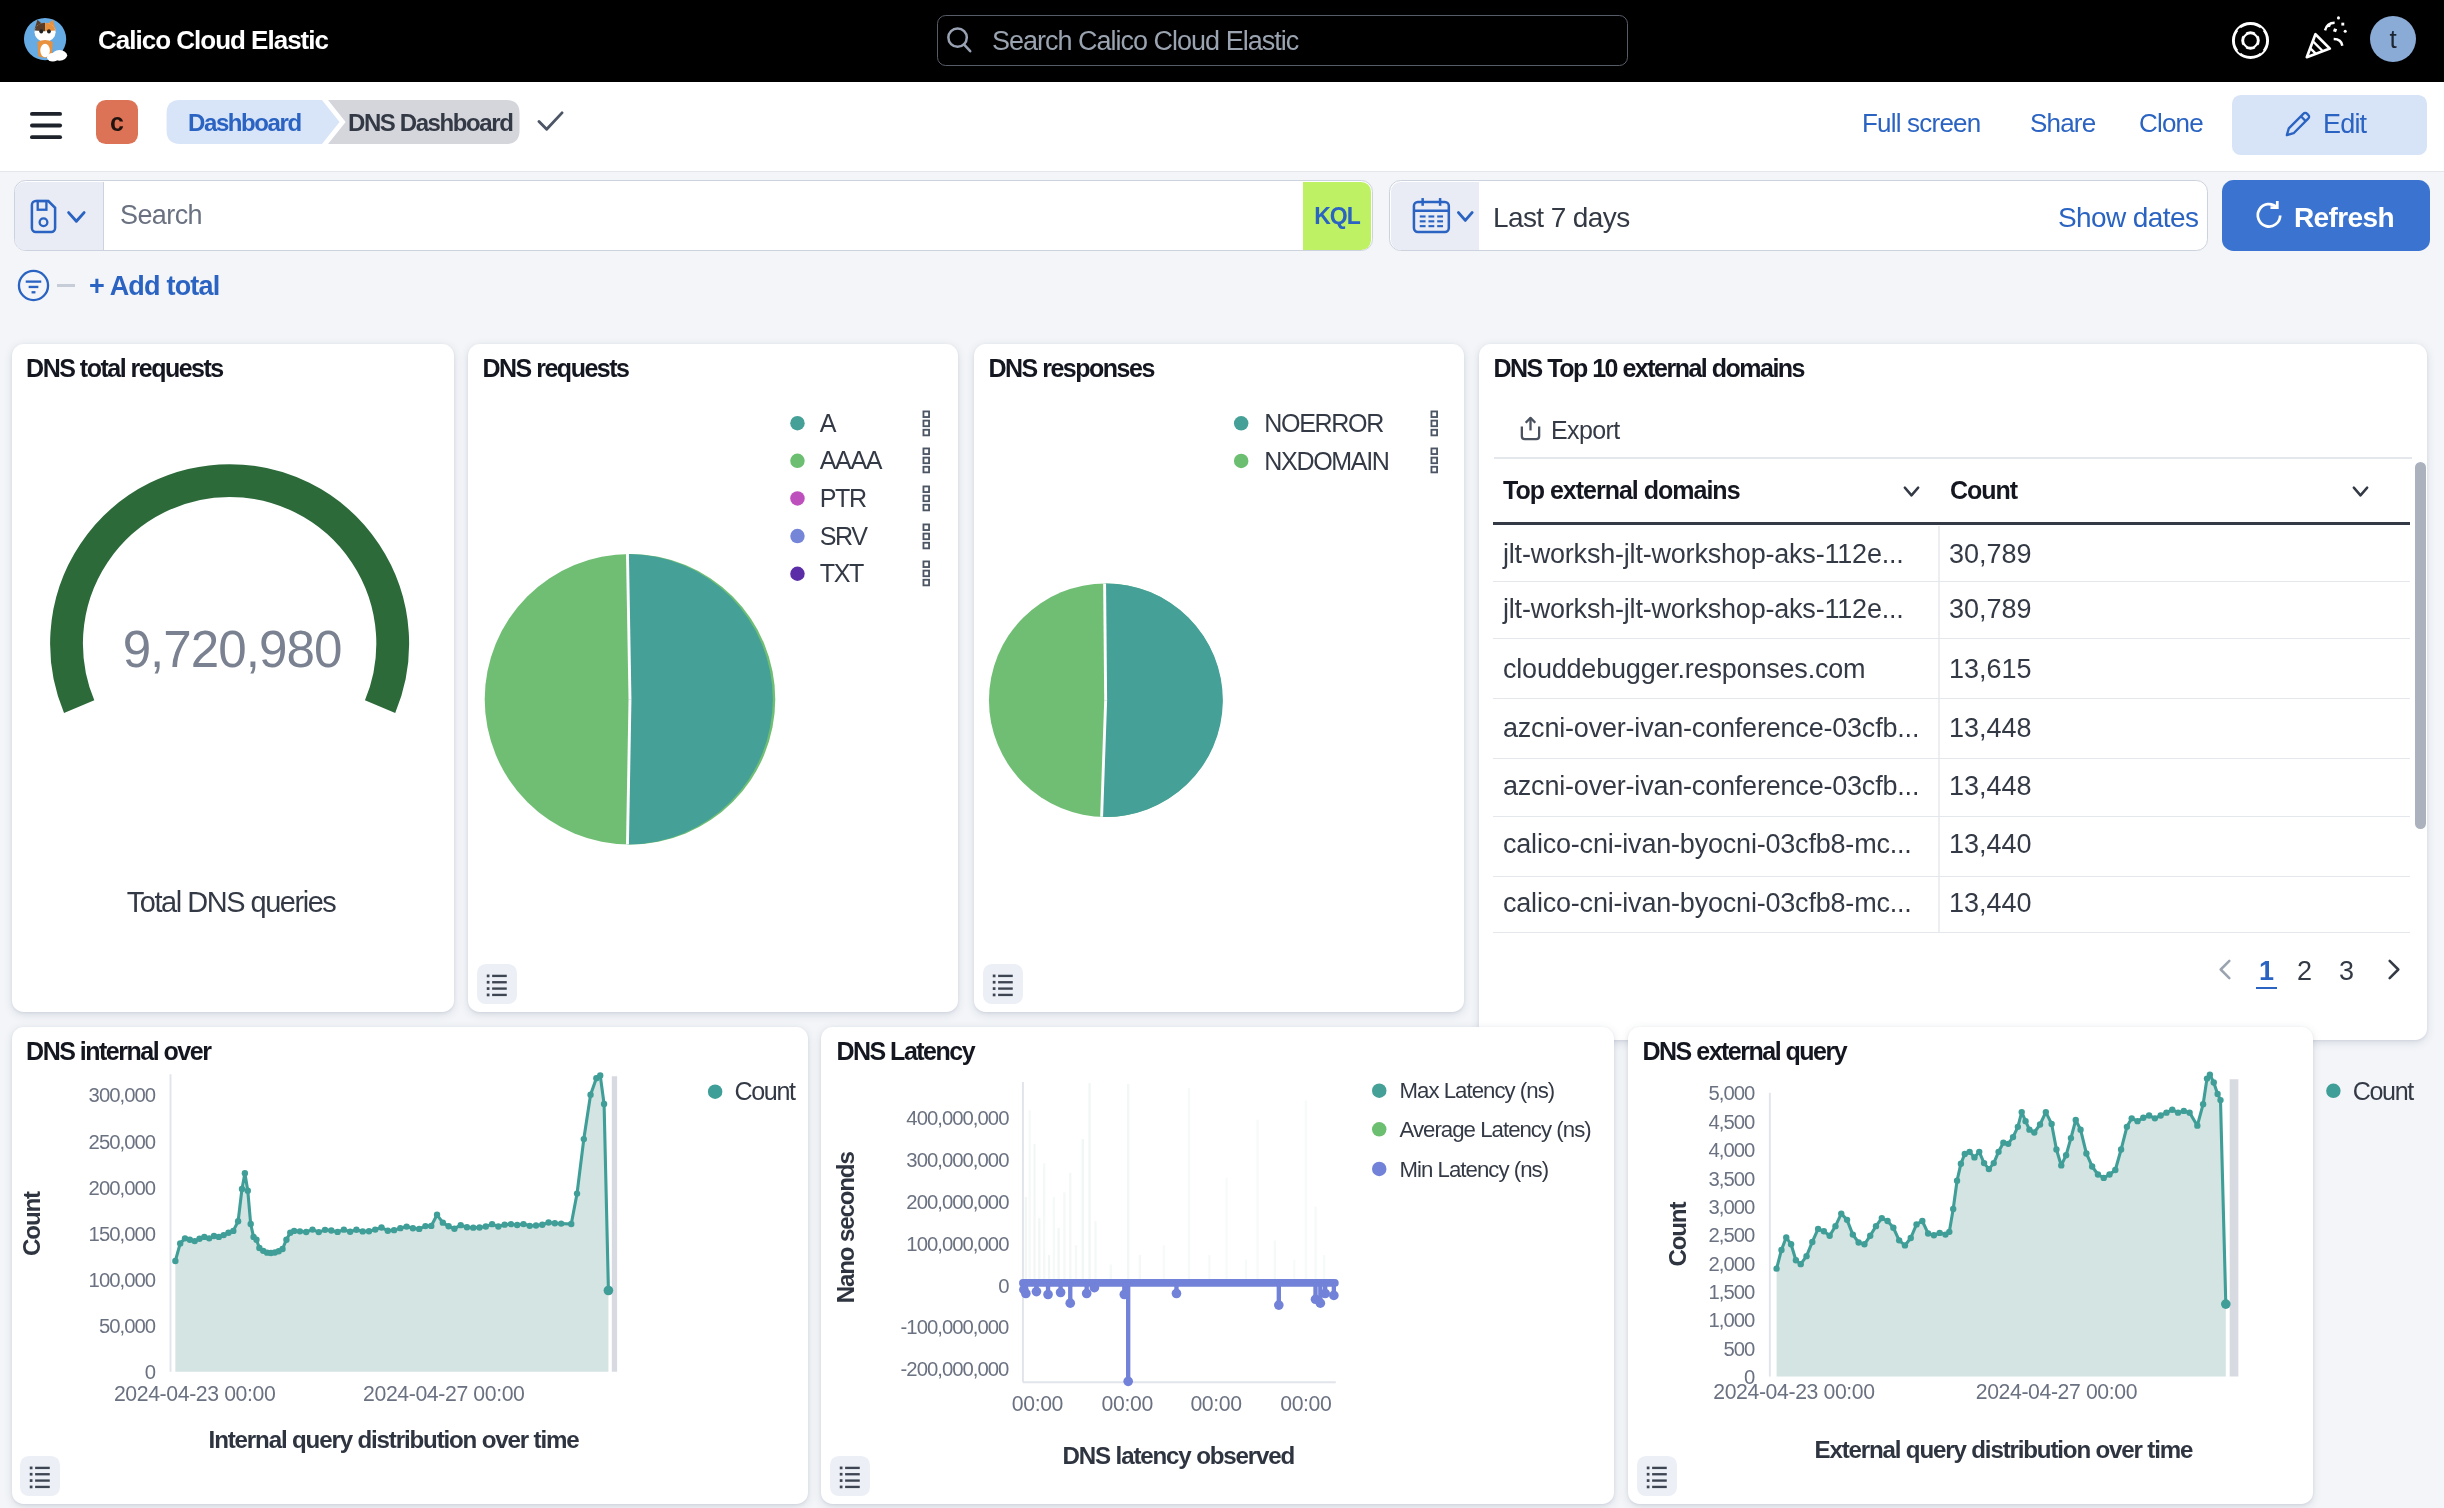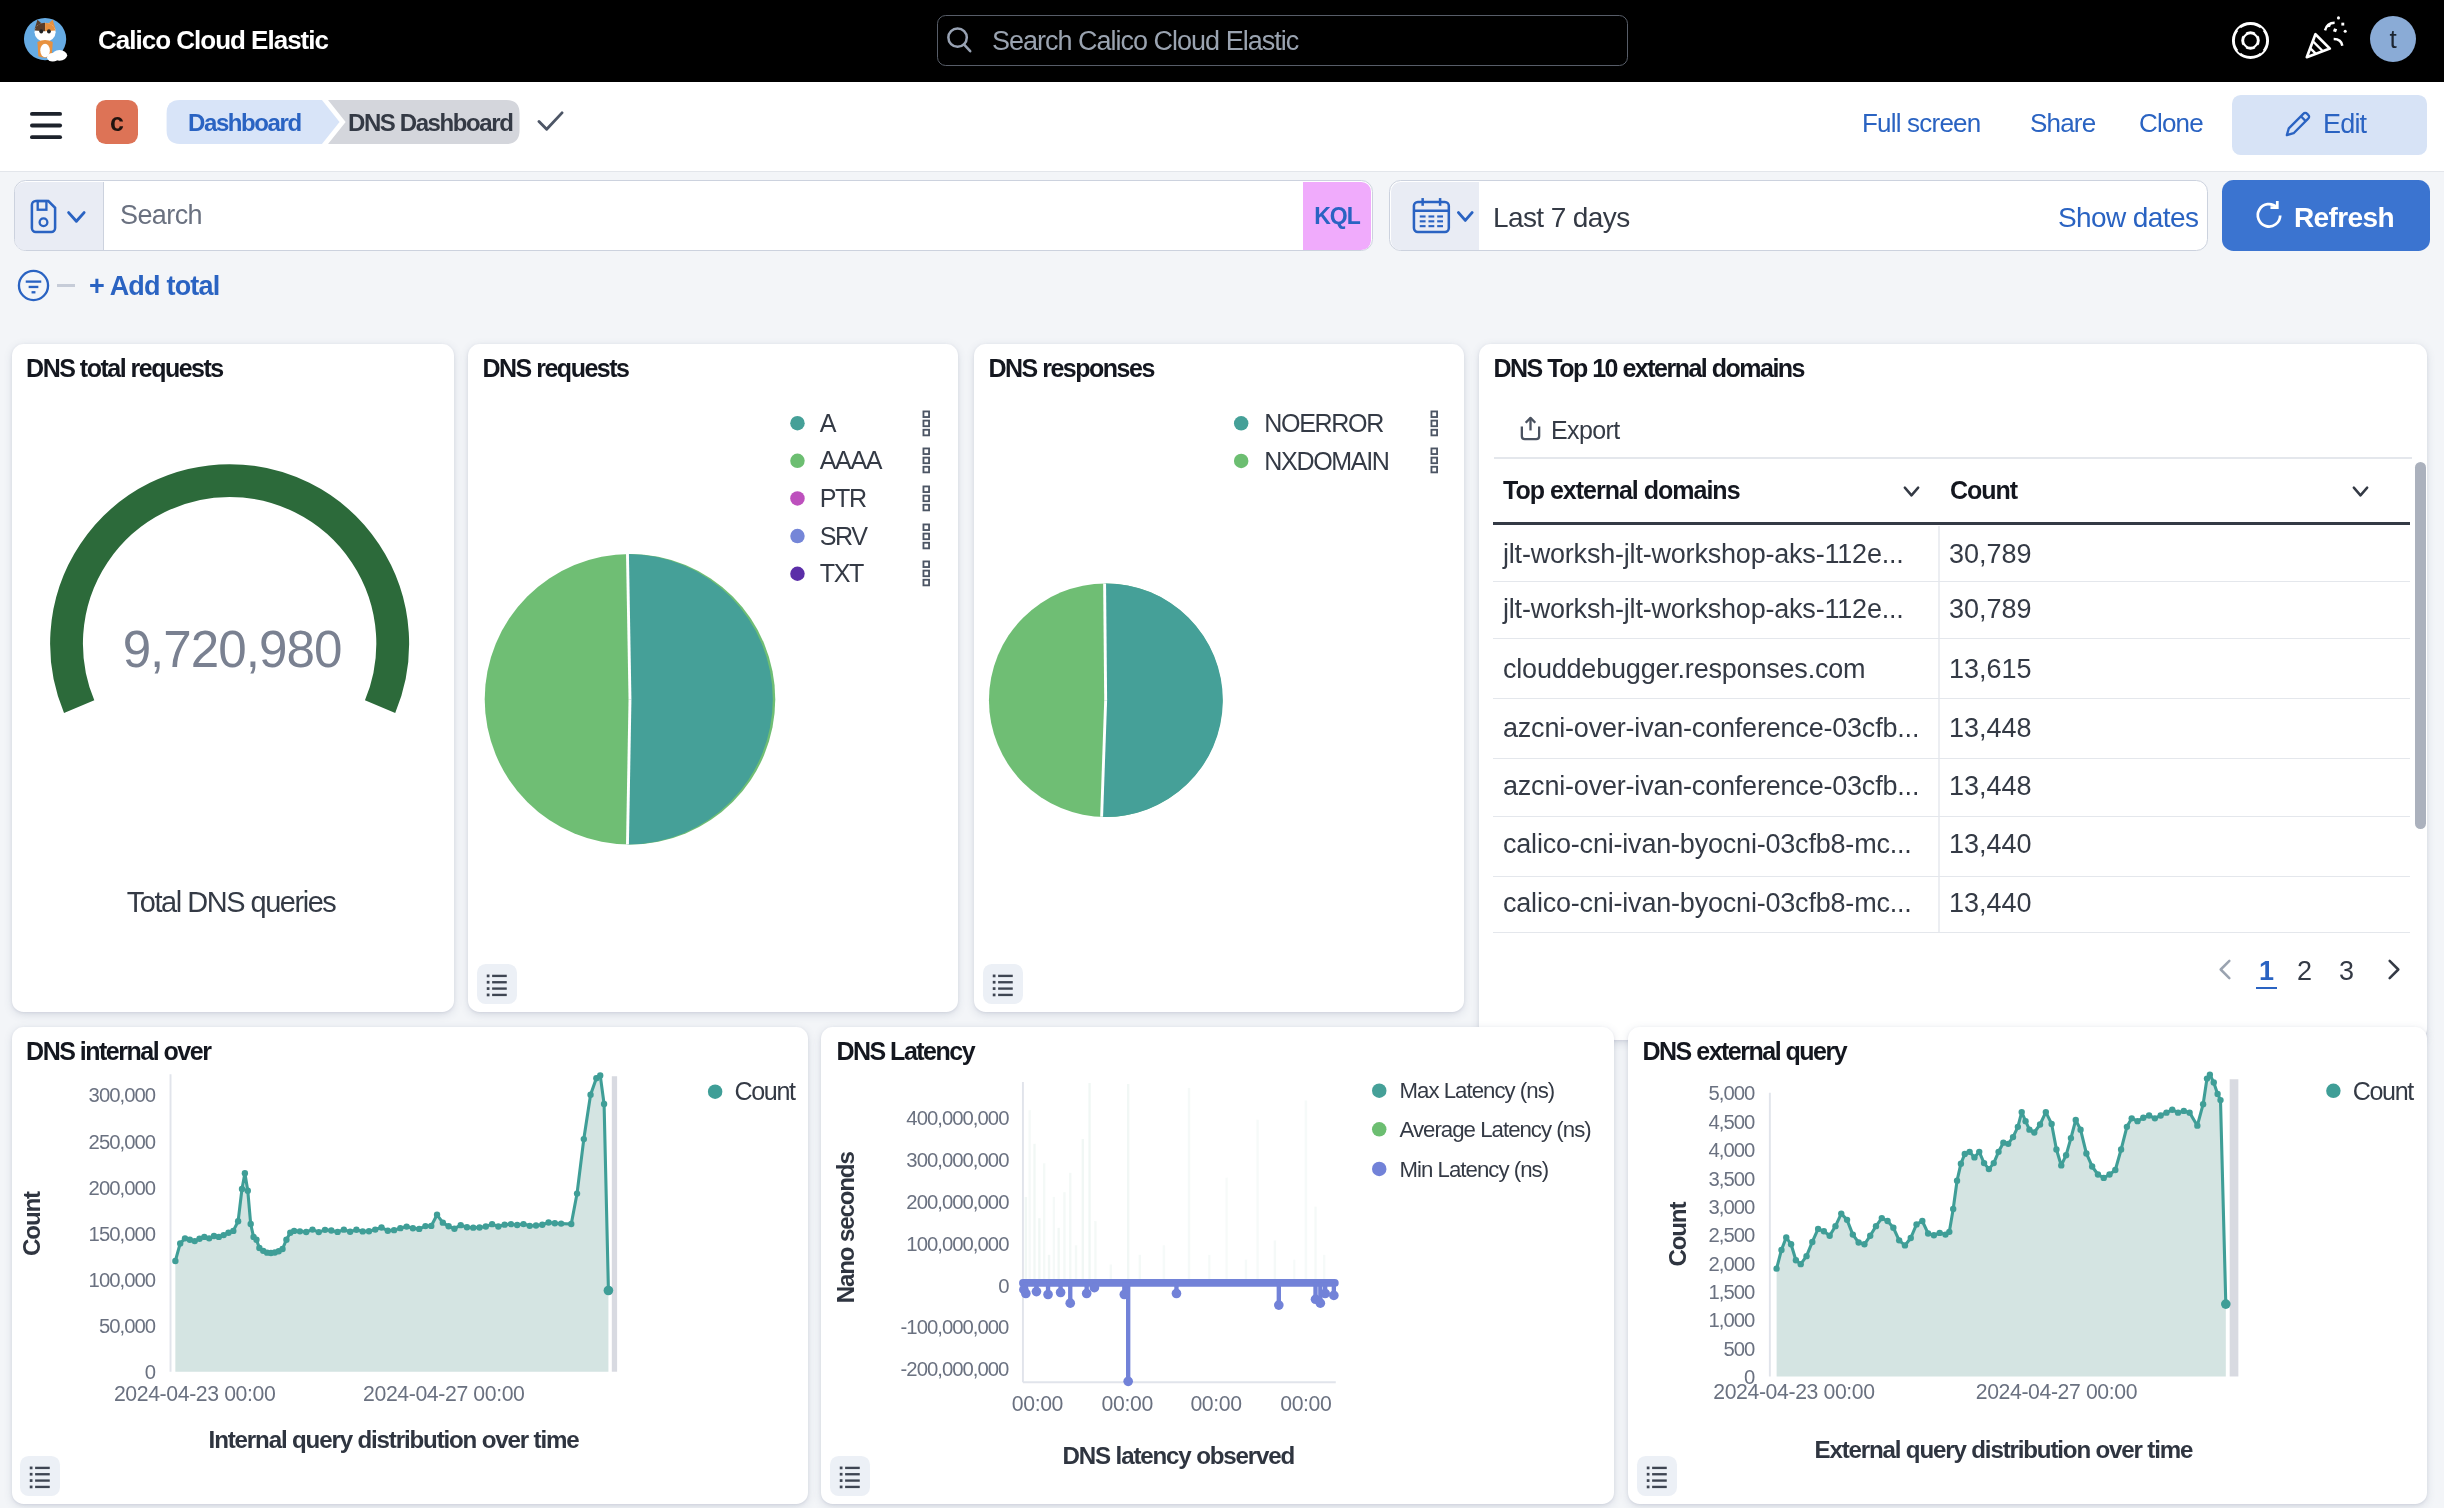--- a/index.html
+++ b/index.html
@@ -83,21 +83,21 @@
 <div class="abs" style="left:2323px;top:109px;font-size:27px;font-weight:500;letter-spacing:-0.8px;color:#2a63c2">Edit</div>
 <div class="abs" style="left:13.5px;top:180px;width:1359px;height:71px;background:#fff;border:1.9px solid #ccd2de;border-radius:11.6px"></div>
 <div class="abs" style="left:15.4px;top:182px;width:89px;height:68px;background:#e9ecf4;border-radius:9.7px 0 0 9.7px;border-right:1.9px solid #ccd2de"></div>
 <svg class="abs" style="left:29px;top:198px" width="58" height="37" viewBox="0 0 60 38">
 <path d="M3 7 A4 4 0 0 1 7 3 H20 L27 10 V31 A4 4 0 0 1 23 35 H7 A4 4 0 0 1 3 31 Z" fill="none" stroke="#2a63c2" stroke-width="2.6"></path>
 <rect x="9" y="3" width="9" height="9" fill="none" stroke="#2a63c2" stroke-width="2.4"></rect>
 <circle cx="15" cy="25" r="4" fill="none" stroke="#2a63c2" stroke-width="2.4"></circle>
 <path d="M41 15 l8 9 8-9" fill="none" stroke="#2a63c2" stroke-width="3" stroke-linecap="round" stroke-linejoin="round"></path>
 </svg>
 <div class="abs" style="left:120px;top:200px;font-size:27px;letter-spacing:-0.6px;color:#6a7180">Search</div>
-<div class="abs" style="left:1303px;top:182px;width:68px;height:68px;background:#f0abfc;border-radius:0 9.7px 9.7px 0;text-align:center;line-height:68px;font-size:23px;font-weight:700;letter-spacing:-1px;color:#2a63c2">KQL</div>
+<div class="abs" style="left:1303px;top:182px;width:68px;height:68px;background:#bef264;border-radius:0 9.7px 9.7px 0;text-align:center;line-height:68px;font-size:23px;font-weight:700;letter-spacing:-1px;color:#2a63c2">KQL</div>
 <div class="abs" style="left:1389px;top:180px;width:819px;height:71px;background:#fff;border:1.9px solid #ccd2de;border-radius:11.6px"></div>
 <div class="abs" style="left:1391px;top:182px;width:88px;height:68px;background:#e9ecf4;border-radius:9.7px 0 0 9.7px"></div>
 <svg class="abs" style="left:1412px;top:196px" width="62" height="39" viewBox="0 0 64 40">
 <rect x="2" y="6" width="36" height="31" rx="4" fill="none" stroke="#2a63c2" stroke-width="2.6"></rect>
 <line x1="2" y1="15" x2="38" y2="15" stroke="#2a63c2" stroke-width="2.6"></line>
 <line x1="11" y1="2" x2="11" y2="10" stroke="#2a63c2" stroke-width="2.6"></line>
 <line x1="29" y1="2" x2="29" y2="10" stroke="#2a63c2" stroke-width="2.6"></line>
 <g stroke="#2a63c2" stroke-width="2.2">
 <line x1="8" y1="21" x2="14" y2="21"></line>
       <line x1="17" y1="21" x2="23" y2="21"></line>
@@ -483,21 +483,21 @@
         <rect x="15.5" y="11" width="15" height="2.4" fill="#3e4552"></rect>
         <rect x="10" y="17.3" width="2.8" height="2.8" fill="#3e4552"></rect>
         <rect x="15.5" y="17.5" width="15" height="2.4" fill="#3e4552"></rect>
         <rect x="10" y="23.8" width="2.8" height="2.8" fill="#3e4552"></rect>
         <rect x="15.5" y="24" width="15" height="2.4" fill="#3e4552"></rect>
         <rect x="10" y="30.3" width="2.8" height="2.8" fill="#3e4552"></rect>
         <rect x="15.5" y="30.5" width="15" height="2.4" fill="#3e4552"></rect>
       </svg>
     </div>
   </div>
-<div class="card" style="left:1628px;top:1027px;width:799px;height:477px">
+<div class="card" style="left:1628px;top:1027px;width:685px;height:477px">
     <div class="ptitle" style="left:14.5px;top:9.7px">DNS external query</div>
     <svg width="799" height="477" viewBox="0 0 828 494">
       <line x1="147" y1="68" x2="147" y2="362" stroke="#e1e4eb" stroke-width="2"></line>
       <rect x="623.5" y="54" width="9" height="308" fill="#d8dae1"></rect>
       <path d="M154.0,250.3 L159.0,230.9 L164.0,217.9 L169.0,225.0 L174.0,241.5 L179.0,245.6 L185.0,237.3 L191.0,222.6 L197.0,209.1 L203.0,211.5 L209.0,216.2 L215.0,206.2 L221.0,193.2 L227.0,199.7 L233.0,215.0 L239.0,223.2 L245.0,225.0 L251.0,216.2 L257.0,206.2 L263.0,197.9 L269.0,200.9 L275.0,207.9 L281.0,220.9 L287.0,226.2 L293.0,218.5 L299.0,204.4 L305.0,200.9 L311.0,213.8 L317.0,215.6 L323.0,213.2 L329.0,215.0 L333.0,212.1 L337.0,188.5 L341.0,159.1 L345.0,141.5 L349.0,131.5 L354.0,129.2 L359.0,135.0 L364.0,129.2 L369.0,140.9 L374.0,147.1 L379.0,140.9 L384.0,129.2 L389.0,119.7 L394.0,120.9 L399.0,113.9 L404.0,103.3 L408.0,88.0 L412.0,97.4 L416.0,106.2 L421.0,109.2 L427.0,100.9 L433.0,88.0 L439.0,100.3 L444.0,126.8 L449.0,143.3 L454.0,132.7 L459.0,115.0 L464.0,96.2 L469.0,106.2 L475.0,130.9 L481.0,144.4 L487.0,152.7 L493.0,156.2 L499.0,152.7 L505.0,148.0 L511.0,126.8 L517.0,103.3 L522.0,94.5 L528.0,97.4 L534.0,93.9 L540.0,91.5 L546.0,94.5 L552.0,91.5 L558.0,88.6 L564.0,85.6 L570.0,88.6 L576.0,86.8 L582.0,88.6 L590.0,102.1 L596.0,79.8 L600.0,53.3 L603.0,49.2 L607.0,57.4 L611.0,69.2 L614.0,75.6 L619.5,287.0 L619.5,362 L154,362 Z" fill="#d4e4e2"></path>
       <path d="M154.0,250.3 L159.0,230.9 L164.0,217.9 L169.0,225.0 L174.0,241.5 L179.0,245.6 L185.0,237.3 L191.0,222.6 L197.0,209.1 L203.0,211.5 L209.0,216.2 L215.0,206.2 L221.0,193.2 L227.0,199.7 L233.0,215.0 L239.0,223.2 L245.0,225.0 L251.0,216.2 L257.0,206.2 L263.0,197.9 L269.0,200.9 L275.0,207.9 L281.0,220.9 L287.0,226.2 L293.0,218.5 L299.0,204.4 L305.0,200.9 L311.0,213.8 L317.0,215.6 L323.0,213.2 L329.0,215.0 L333.0,212.1 L337.0,188.5 L341.0,159.1 L345.0,141.5 L349.0,131.5 L354.0,129.2 L359.0,135.0 L364.0,129.2 L369.0,140.9 L374.0,147.1 L379.0,140.9 L384.0,129.2 L389.0,119.7 L394.0,120.9 L399.0,113.9 L404.0,103.3 L408.0,88.0 L412.0,97.4 L416.0,106.2 L421.0,109.2 L427.0,100.9 L433.0,88.0 L439.0,100.3 L444.0,126.8 L449.0,143.3 L454.0,132.7 L459.0,115.0 L464.0,96.2 L469.0,106.2 L475.0,130.9 L481.0,144.4 L487.0,152.7 L493.0,156.2 L499.0,152.7 L505.0,148.0 L511.0,126.8 L517.0,103.3 L522.0,94.5 L528.0,97.4 L534.0,93.9 L540.0,91.5 L546.0,94.5 L552.0,91.5 L558.0,88.6 L564.0,85.6 L570.0,88.6 L576.0,86.8 L582.0,88.6 L590.0,102.1 L596.0,79.8 L600.0,53.3 L603.0,49.2 L607.0,57.4 L611.0,69.2 L614.0,75.6 L619.5,287.0" fill="none" stroke="#3f9e97" stroke-width="3.2" stroke-linejoin="round"></path>
       <circle cx="154.0" cy="250.3" r="3.3" fill="#3f9e97"></circle>
       <circle cx="159.0" cy="230.9" r="3.3" fill="#3f9e97"></circle>
       <circle cx="164.0" cy="217.9" r="3.3" fill="#3f9e97"></circle>
       <circle cx="169.0" cy="225.0" r="3.3" fill="#3f9e97"></circle>

